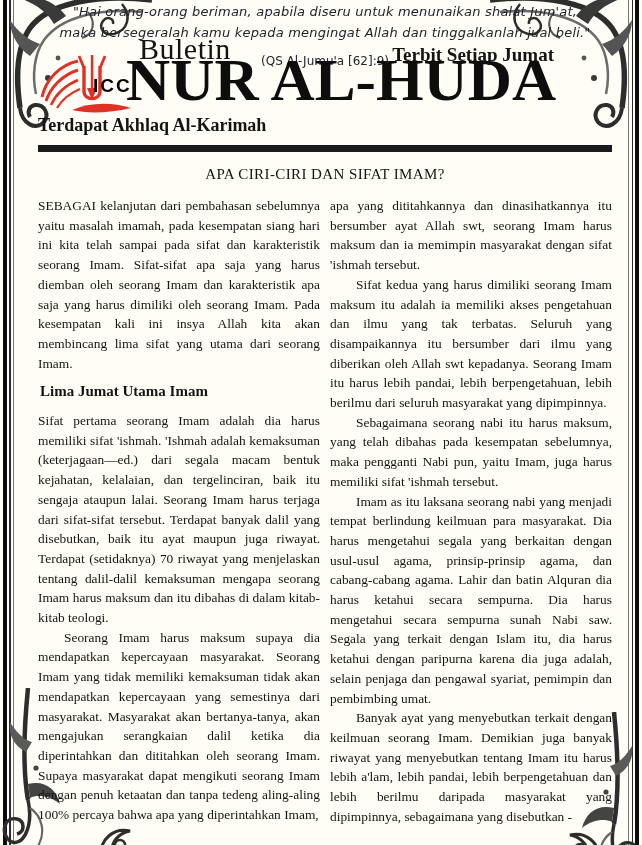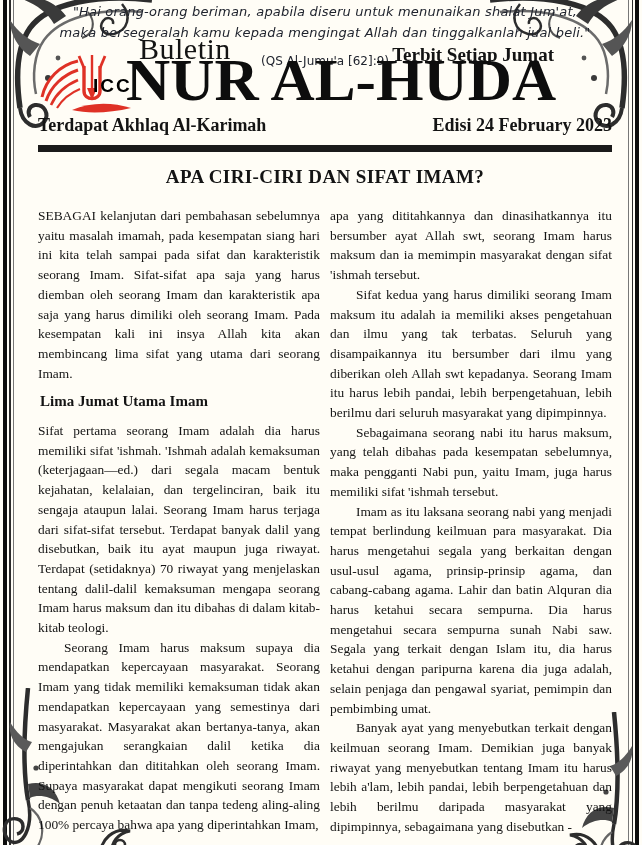--- a/index.html
+++ b/index.html
@@ -34,23 +34,23 @@
 
   .buletin{position:absolute;left:101px;top:29px;font-weight:normal;font-size:30px;letter-spacing:.5px;}
   .terbit{position:absolute;right:58px;top:41px;font-weight:bold;font-size:19px;}
   .logo-wrap{position:absolute;left:0;top:48px;width:96px;height:64px;}
   .logo-wrap svg{position:absolute;left:0;top:0;}
   .logo-icc{position:absolute;left:55px;top:24px;font-family:"Liberation Sans",sans-serif;font-weight:bold;font-size:19px;color:#000000;letter-spacing:2px;}
   .bigtitle{position:absolute;left:88px;top:46px;font-size:60px;line-height:62px;font-weight:bold;white-space:nowrap;letter-spacing:0;color:#0d0d0d;transform:scaleX(1.02);transform-origin:left;}
   .pubrow{position:absolute;left:0;right:0;top:112px;display:flex;justify-content:space-between;font-weight:bold;font-size:18px;}
   .bar{position:absolute;left:0;right:0;top:142px;height:7px;background:#1b1b1b;}
 
-  .art-heading{margin:13px 0 0 0;text-align:center;font-size:19px;font-weight:bold;letter-spacing:.4px;}
+  .art-heading{margin:13px 0 0 0;text-align:center;font-size:15px;font-weight:normal;letter-spacing:.4px;}
 
-  .columns{display:flex;gap:10px;margin-top:18px;}
+  .columns{display:flex;gap:10px;margin-top:13px;}
   .col{width:calc(50% - 5px);font-size:13.4px;line-height:19.7px;text-align:justify;}
   .col p{margin:0;}
   .col p.ind{text-indent:26px;}
   .subhead{margin:9px 0 9px 2px;font-size:15px;font-weight:bold;text-align:left;}
 </style>
 </head>
 <body>
 
 <svg width="0" height="0" style="position:absolute">
   <defs>
@@ -133,21 +133,20 @@
             <path d="M34,59 C52,51 74,51 93,57 C72,62 50,63 34,59 Z" fill="#df3126" stroke="none"></path>
           </g>
         </svg>
         <span class="logo-icc">ICC</span>
       </div>
 
       <div class="bigtitle">NUR AL-HUDA</div>
 
       <div class="pubrow">
         <span>Terdapat Akhlaq Al-Karimah</span>
-        <span>Edisi 24 February 2023</span>
       </div>
 
       <div class="bar"></div>
     </div>
 
     <h1 class="art-heading">APA CIRI-CIRI DAN SIFAT IMAM?</h1>
 
     <div class="columns">
       <div class="col">
         <p>SEBAGAI kelanjutan dari pembahasan sebelumnya yaitu masalah imamah, pada kesempatan siang hari ini kita telah sampai pada sifat dan karakteristik seorang Imam. Sifat-sifat apa saja yang harus diemban oleh seorang Imam dan karakteristik apa saja yang harus dimiliki oleh seorang Imam. Pada kesempatan kali ini insya Allah kita akan membincang lima sifat yang utama dari seorang Imam.</p>

